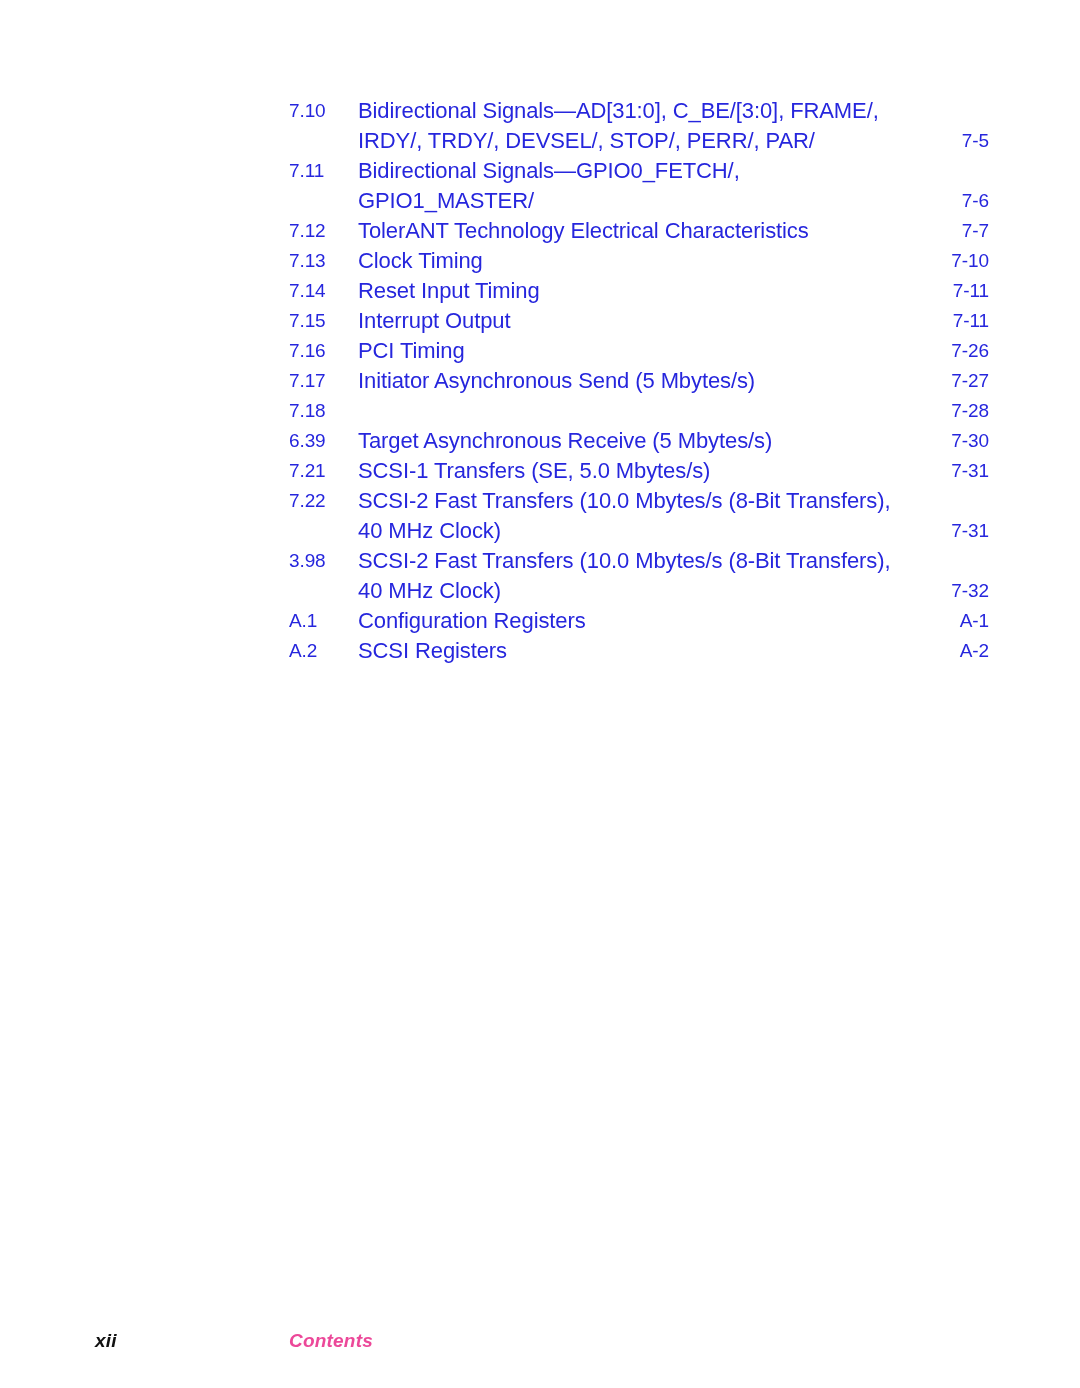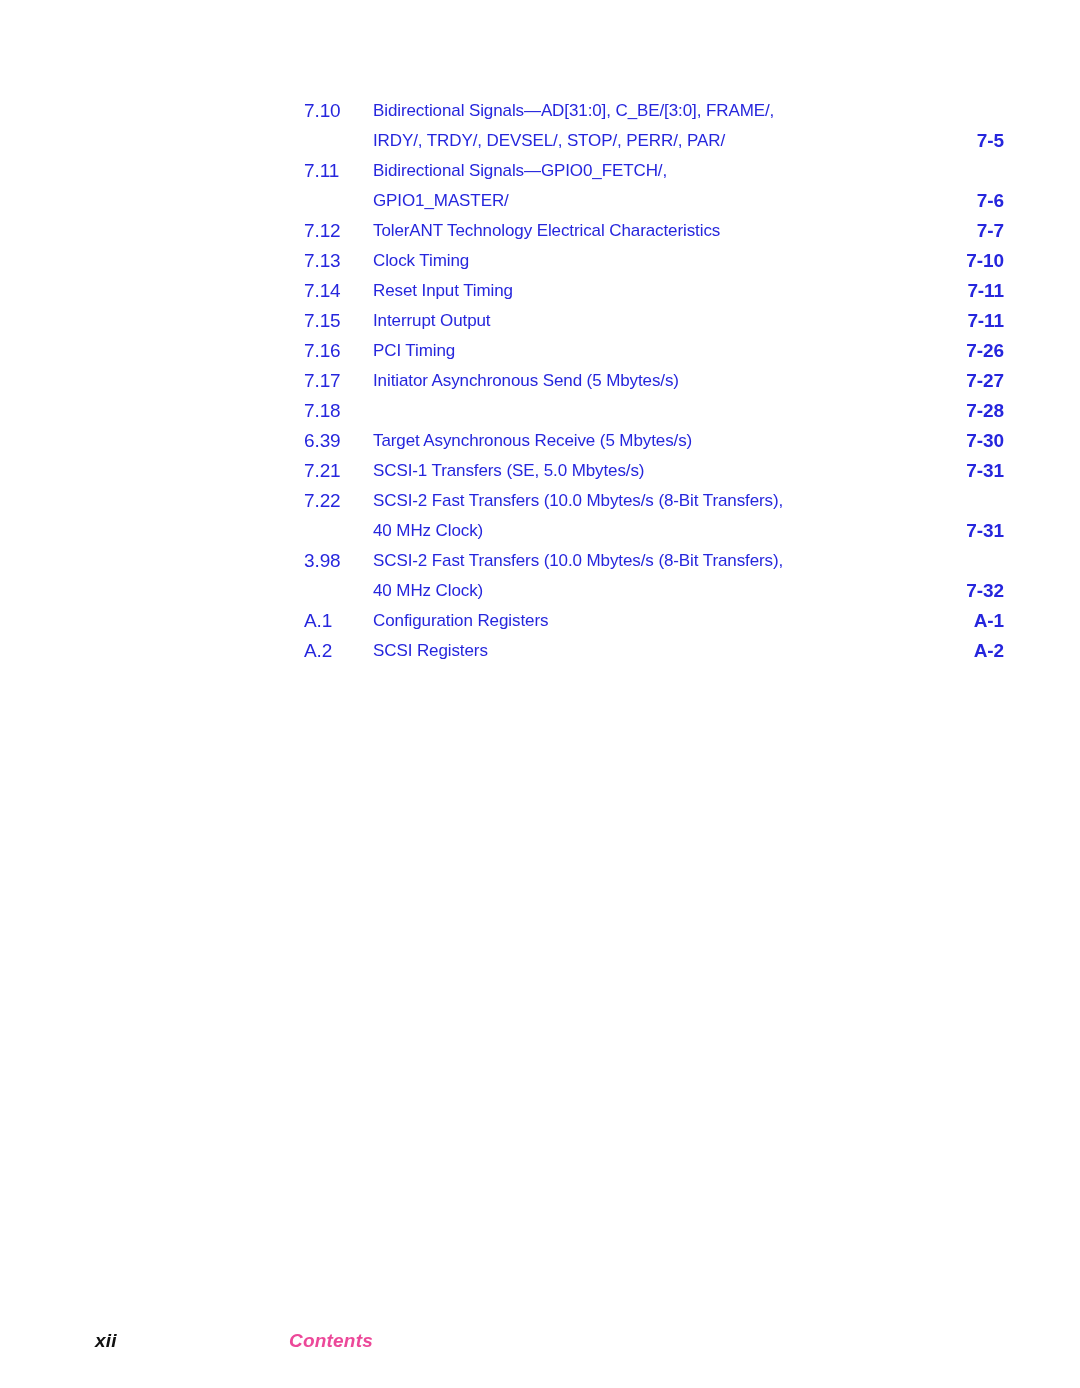--- a/index.html
+++ b/index.html
@@ -27,21 +27,20 @@
     position: absolute;
     left: 289px;
     top: 96px;
     width: 700px;
   }
 
   .toc-entry {
     display: block;
     position: relative;
     width: 100%;
-    margin-left: 15px;
   }
 
   .toc-line {
     display: block;
     position: relative;
     height: 30px;
     line-height: 30px;
     white-space: nowrap;
   }
 
@@ -54,33 +53,33 @@
     color: #2626dd;
     font-size: 19px;
     letter-spacing: -0.1px;
   }
 
   .title {
     position: absolute;
     left: 69px;
     top: 0;
     color: #2626dd;
-    font-size: 17px;
+    font-size: 22px;
     letter-spacing: -0.1px;
   }
 
   .pageno {
     position: absolute;
     right: 0;
     top: 0;
     width: 80px;
     text-align: right;
     color: #2626dd;
     font-size: 19px;
-    font-weight: bold;
+    font-weight: normal;
     letter-spacing: -0.1px;
   }
 
   
   .footer {
     position: absolute;
     left: 0;
     top: 1330px;
     width: 1080px;
     height: 34px;

